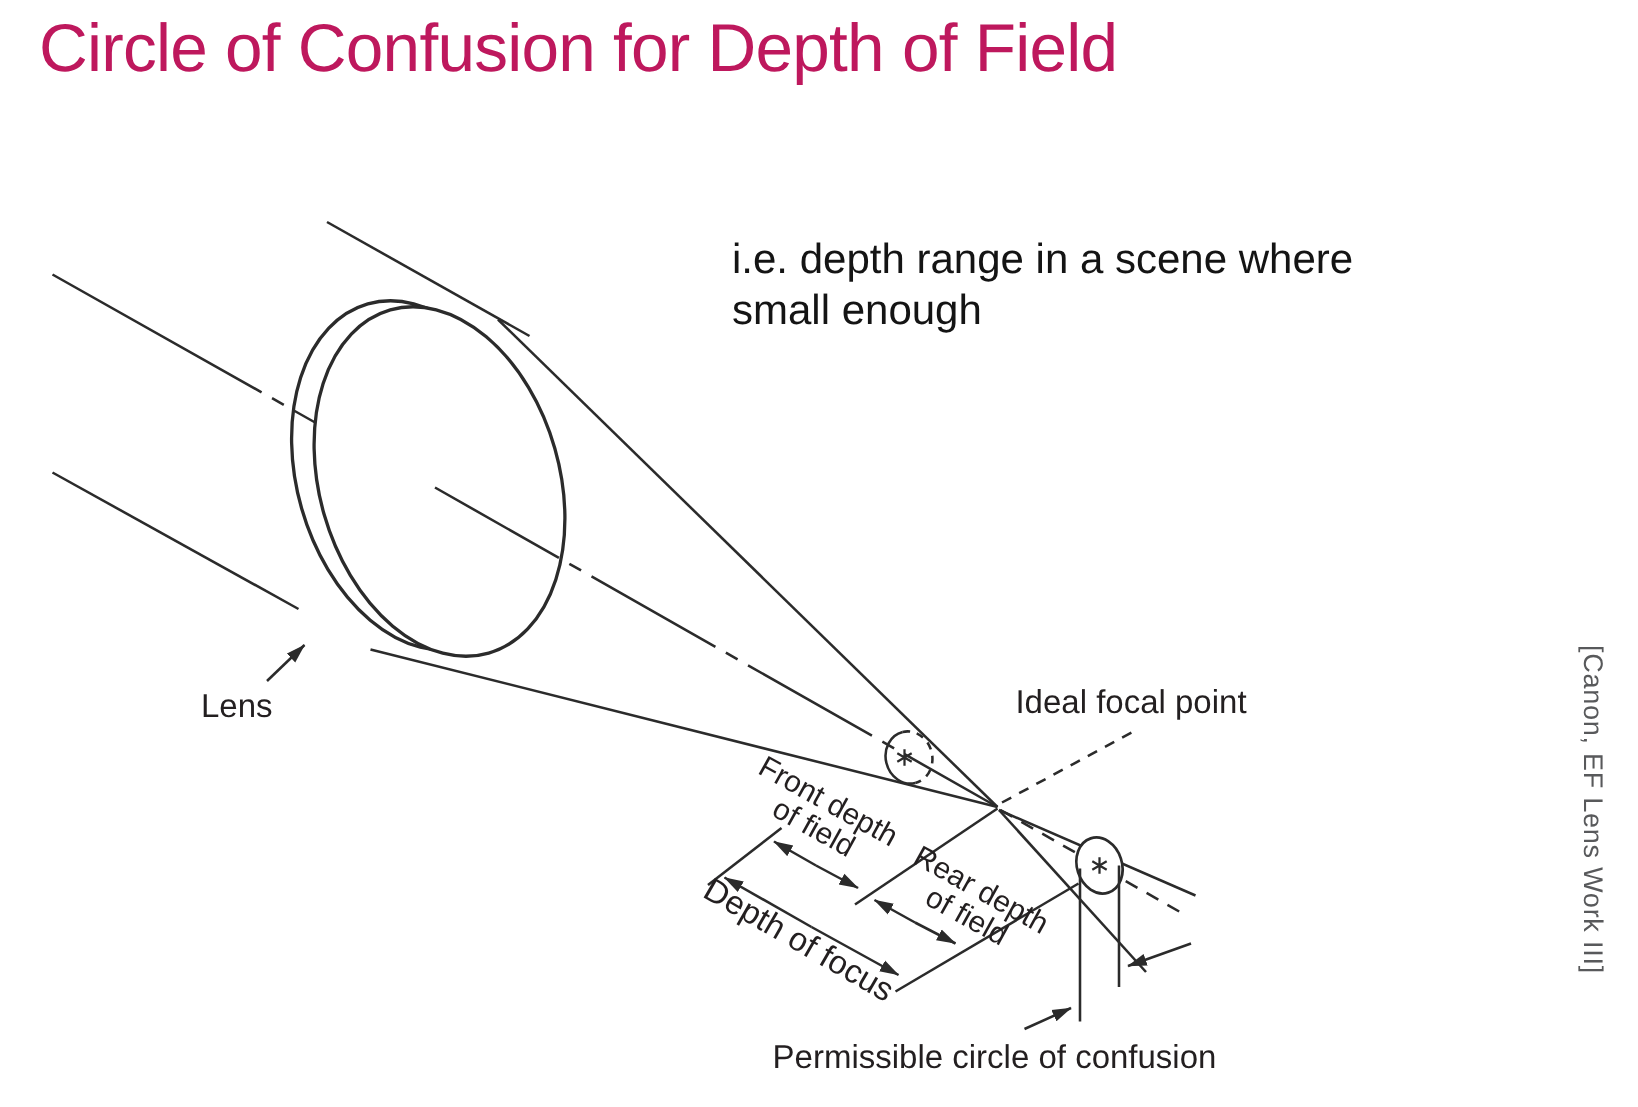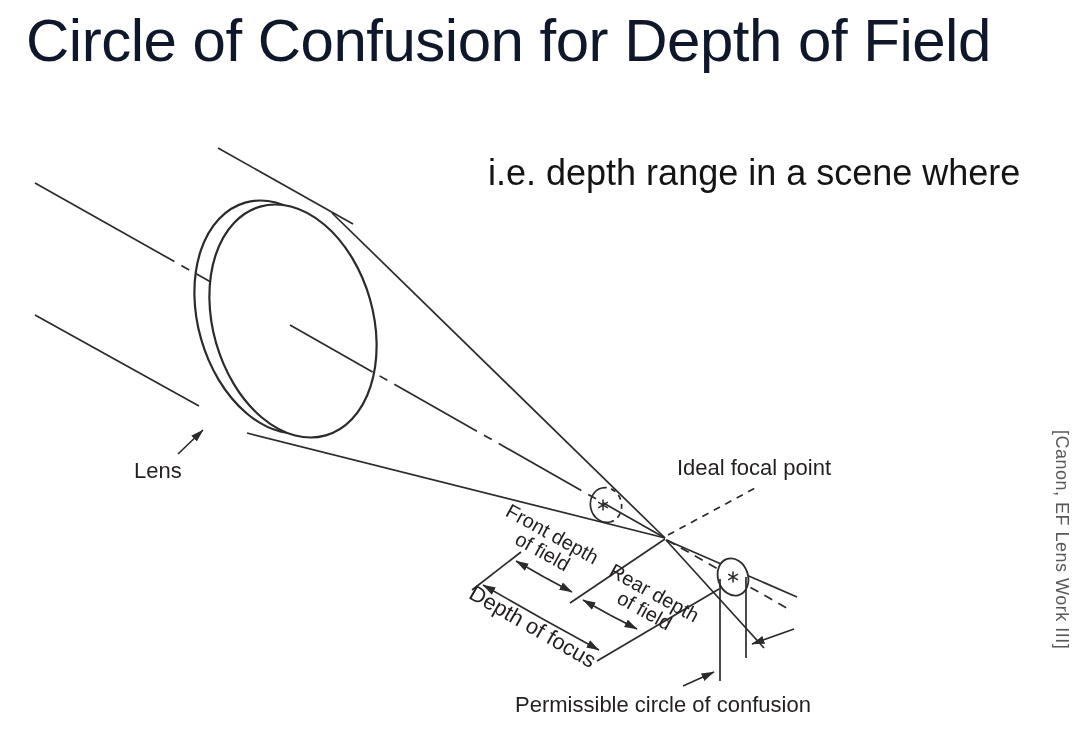--- a/index.html
+++ b/index.html
@@ -3,27 +3,27 @@
 <meta charset="utf-8">
 <style>
   html,body{margin:0;padding:0;background:#ffffff;}
   #stage{
     position:relative;width:1092px;height:738px;background:#ffffff;
     overflow:hidden;font-family:"Liberation Sans",sans-serif;
   }
   .slide-title{
     position:absolute;left:26px;top:6px;width:1000px;
     font-family:"Liberation Sans",sans-serif;
-    font-size:60px;font-weight:300;letter-spacing:-0.5px;
-    color:#0f172a;white-space:nowrap;
+    font-size:45px;font-weight:300;letter-spacing:-0.5px;
+    color:#be185d;white-space:nowrap;
   }
   .note{
     position:absolute;left:488px;top:156px;width:570px;
     font-family:"Liberation Sans",sans-serif;
-    font-size:36px;font-weight:300;line-height:34px;color:#141414;
+    font-size:28px;font-weight:300;line-height:34px;color:#141414;
   }
   .citation{
     position:absolute;left:1042px;top:430px;height:308px;width:30px;
     writing-mode:vertical-rl;
     font-family:"Liberation Sans",sans-serif;
     font-size:18px;color:#58595b;letter-spacing:0.5px;white-space:nowrap;
   }
   svg text{
     font-family:"Liberation Sans",sans-serif;
     fill:#231f20;
@@ -31,20 +31,21 @@
 </style>
 </head>
 <body>
 
 <div id="stage">
 
   <div class="slide-title">Circle of Confusion for Depth of Field</div>
 
   <div class="note">
     <div>i.e. depth range in a scene where</div>
+    <div>small enough</div>
   </div>
 
   <div class="citation">[Canon, EF Lens Work III]</div>
 
   <svg width="1092" height="738" viewBox="0 0 1092 738" style="position:absolute;left:0;top:0;">
     <defs>
       <marker id="ah" markerUnits="userSpaceOnUse" markerWidth="15" markerHeight="10" refX="12.5" refY="4.5" orient="auto">
         <path d="M0,0.4 L13,4.5 L0,8.6 Z" fill="#2b2b2b"></path>
       </marker>
     </defs>

